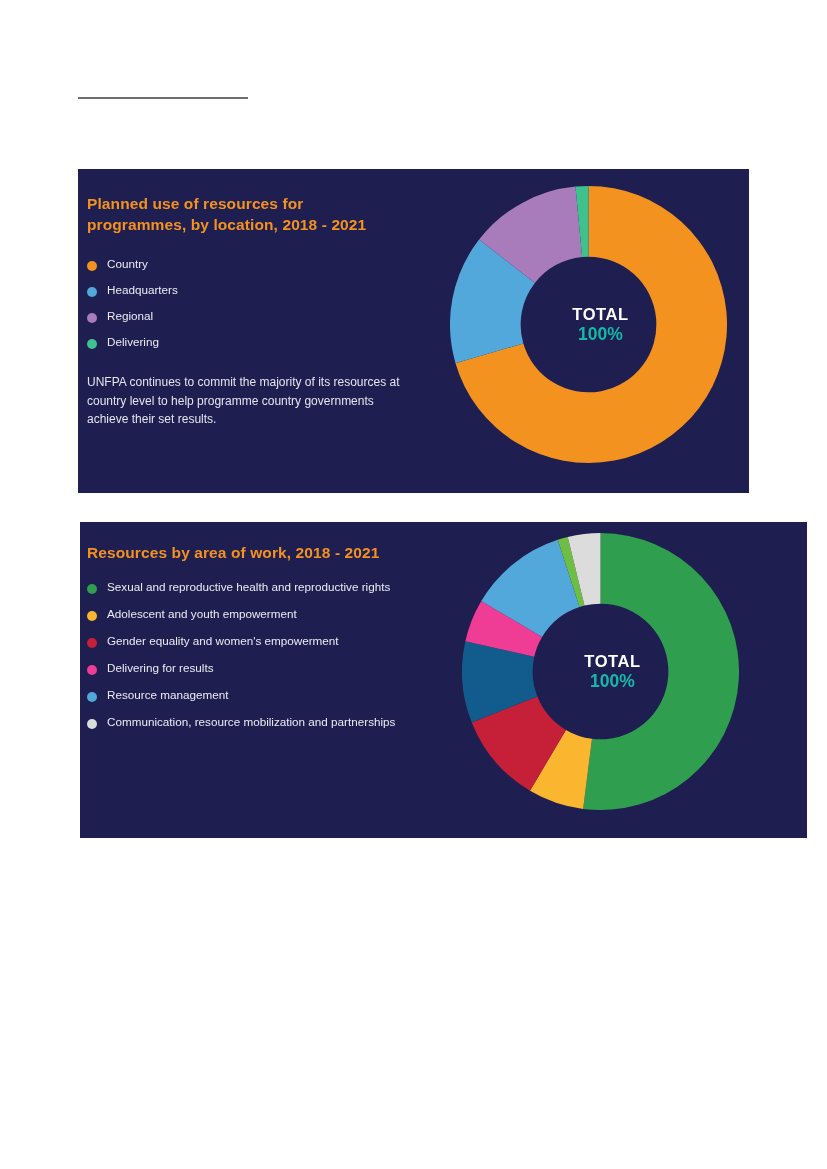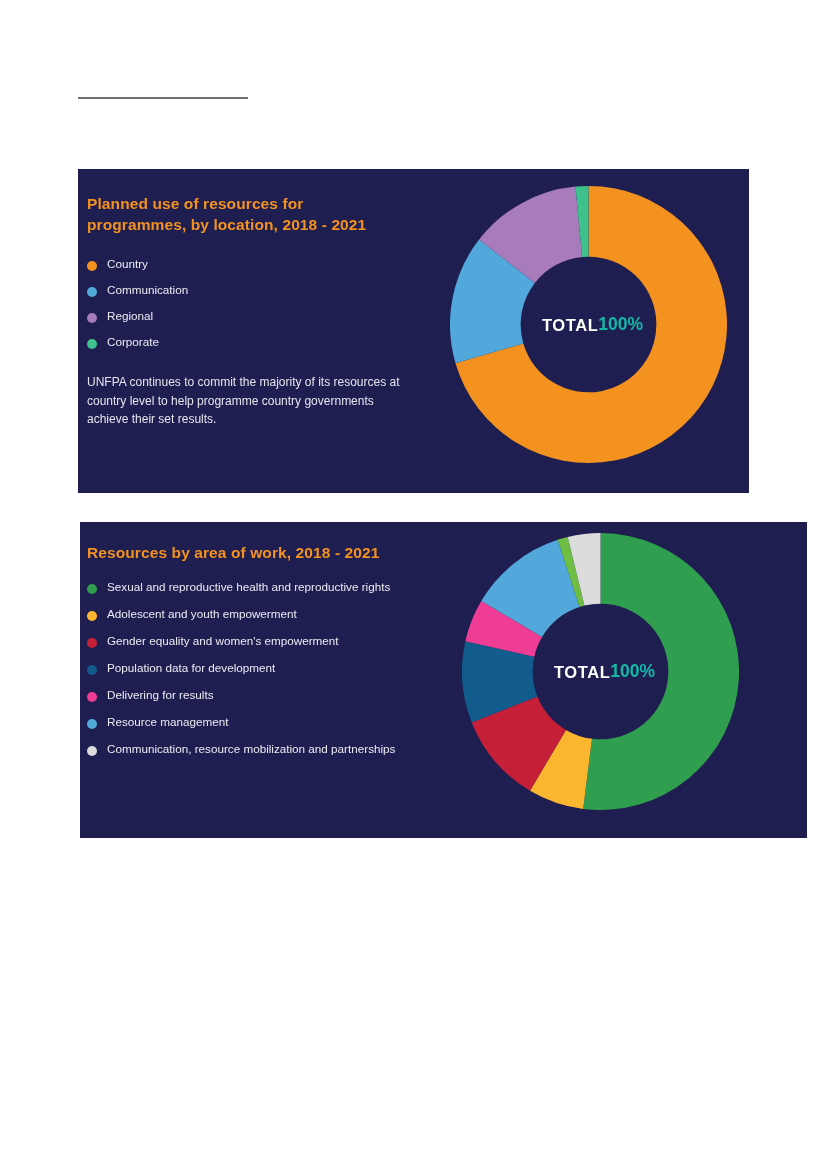--- a/index.html
+++ b/index.html
@@ -128,26 +128,26 @@
     width: 277px;
     height: 277px;
   }
   .donut-svg {
     display: block;
     width: 100%;
     height: 100%;
   }
   .donut-center-text {
     position: absolute;
-    left: 4px;
+    left: 12px;
     top: 0;
     width: 100%;
     height: 100%;
     display: flex;
-    flex-direction: row;
+    flex-direction: column;
     align-items: center;
     justify-content: center;
     pointer-events: none;
   }
   .donut-total-label {
     color: #ffffff;
     font-weight: bold;
     font-size: 16.5px;
     letter-spacing: 0.6px;
     line-height: 20px;
@@ -170,29 +170,29 @@
     <div class="panel-left">
       <h2 class="panel-title">Planned use of resources for programmes, by location, 2018 - 2021</h2>
 
       <ul class="legend" id="legend-location">
           <li class="legend-item">
             <span class="legend-dot" style="background: rgb(244, 146, 31);"></span>
             <span class="legend-label">Country</span>
           </li>
           <li class="legend-item">
             <span class="legend-dot" style="background: rgb(82, 168, 218);"></span>
-            <span class="legend-label">Communication</span>
+            <span class="legend-label">Headquarters</span>
           </li>
           <li class="legend-item">
             <span class="legend-dot" style="background: rgb(168, 124, 186);"></span>
             <span class="legend-label">Regional</span>
           </li>
           <li class="legend-item">
             <span class="legend-dot" style="background: rgb(62, 193, 141);"></span>
-            <span class="legend-label">Corporate</span>
+            <span class="legend-label">Delivering</span>
           </li>
         </ul>
 
       <p class="panel-note">UNFPA continues to commit the majority of its resources at country level to help programme country governments achieve their set results.</p>
     </div>
 
     <div class="donut-wrap" id="donut-location">
       <svg class="donut-svg" viewBox="0 0 100 100">
           <path d="M 50 0 A 50 50 0 1 1 1.9853157161528543 63.94955530196148 L 26.472804700914896 56.83528209796113 A 24.5 24.5 0 1 0 50 25.5 Z" fill="#f4921f"></path>
           <path d="M 1.9853157161528543 63.94955530196148 A 50 50 0 0 1 10.492249381215458 19.354647317351205 L 30.641202196795575 34.98377718550209 A 24.5 24.5 0 0 0 26.472804700914896 56.83528209796113 Z" fill="#52a8da"></path>
@@ -215,24 +215,20 @@
             <span class="legend-dot" style="background: rgb(47, 158, 79);"></span>
             <span class="legend-label">Sexual and reproductive health and reproductive rights</span>
           </li>
           <li class="legend-item">
             <span class="legend-dot" style="background: rgb(250, 182, 46);"></span>
             <span class="legend-label">Adolescent and youth empowerment</span>
           </li>
           <li class="legend-item">
             <span class="legend-dot" style="background: rgb(198, 32, 56);"></span>
             <span class="legend-label">Gender equality and women's empowerment</span>
-          </li>
-          <li class="legend-item">
-            <span class="legend-dot" style="background: rgb(17, 92, 140);"></span>
-            <span class="legend-label">Population data for development</span>
           </li>
           <li class="legend-item">
             <span class="legend-dot" style="background: rgb(239, 61, 150);"></span>
             <span class="legend-label">Delivering for results</span>
           </li>
           <li class="legend-item">
             <span class="legend-dot" style="background: rgb(82, 168, 218);"></span>
             <span class="legend-label">Resource management</span>
           </li>
           <li class="legend-item">

